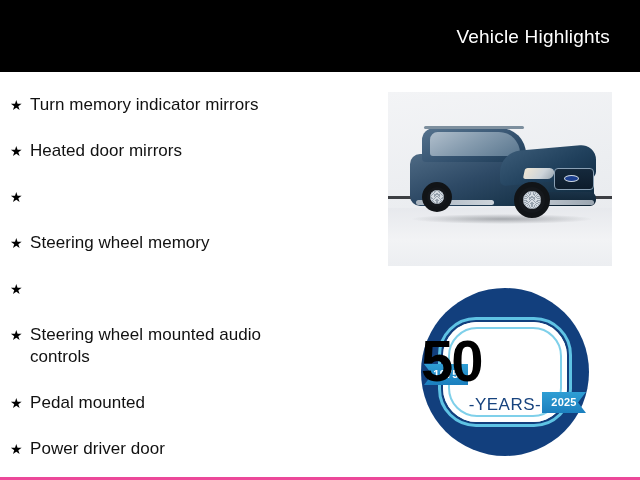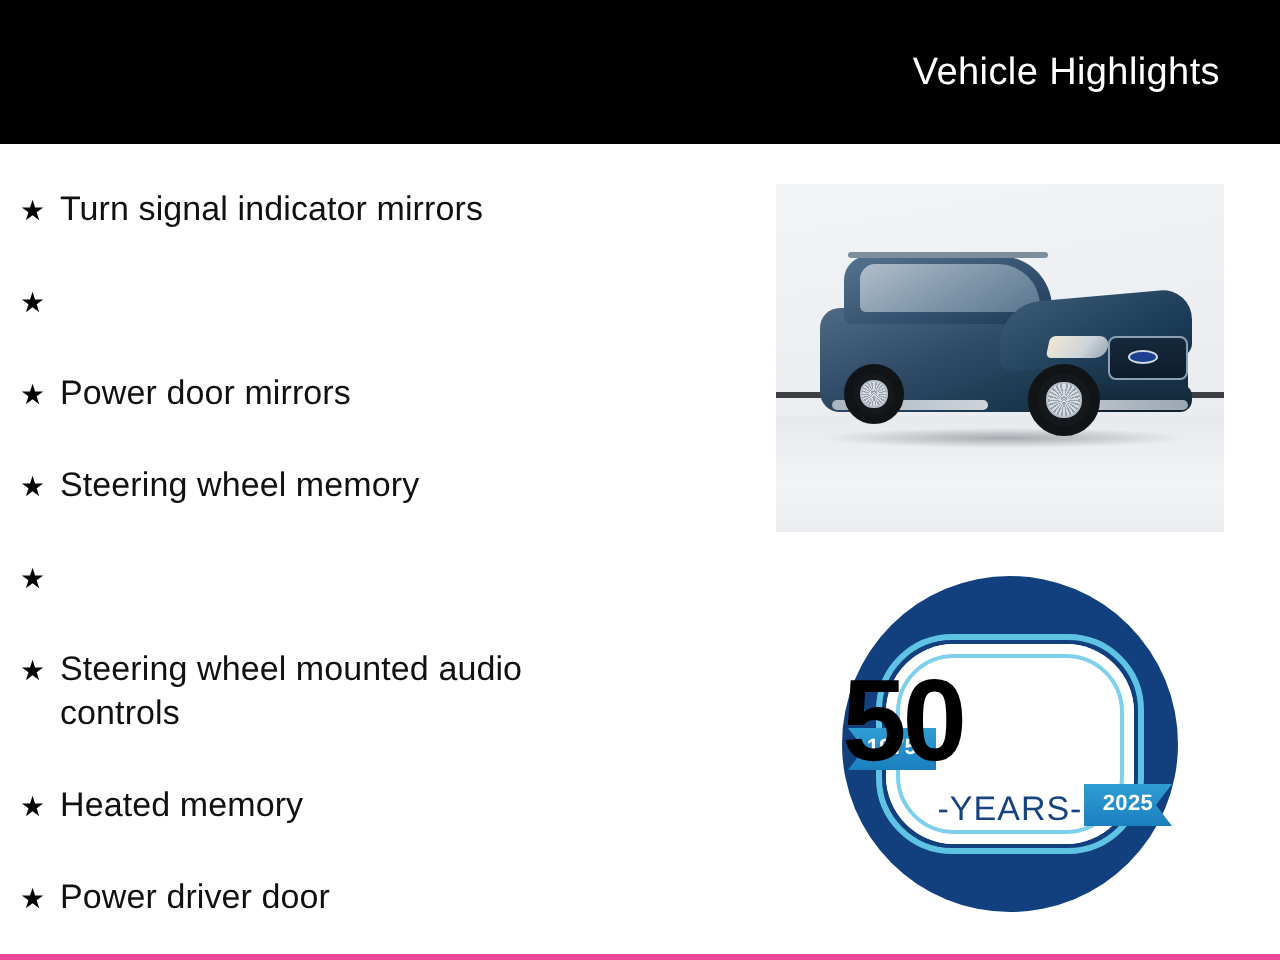--- a/index.html
+++ b/index.html
@@ -377,43 +377,43 @@
 
   <div class="header-bar">
     <div class="header-title">Vehicle Highlights</div>
   </div>
 
   <div class="content">
 
     <ul class="highlights-list">
       <li class="highlight-item">
         <span class="star-icon">★</span>
-        <span class="highlight-text">Turn signal indicator mirrors</span>
-      </li>
-      <li class="highlight-item">
-        <span class="star-icon">★</span>
-      </li>
-      <li class="highlight-item">
-        <span class="star-icon">★</span>
-        <span class="highlight-text">Power door mirrors</span>
+        <span class="highlight-text">Turn memory indicator mirrors</span>
+      </li>
+      <li class="highlight-item">
+        <span class="star-icon">★</span>
+        <span class="highlight-text">Heated door mirrors</span>
+      </li>
+      <li class="highlight-item">
+        <span class="star-icon">★</span>
       </li>
       <li class="highlight-item">
         <span class="star-icon">★</span>
         <span class="highlight-text">Steering wheel memory</span>
       </li>
       <li class="highlight-item">
         <span class="star-icon">★</span>
       </li>
       <li class="highlight-item">
         <span class="star-icon">★</span>
         <span class="highlight-text">Steering wheel mounted audio controls</span>
       </li>
       <li class="highlight-item">
         <span class="star-icon">★</span>
-        <span class="highlight-text">Heated memory</span>
+        <span class="highlight-text">Pedal mounted</span>
       </li>
       <li class="highlight-item">
         <span class="star-icon">★</span>
         <span class="highlight-text">Power driver door</span>
       </li>
     </ul>
 
     <div class="media-col">
 
       <div class="vehicle-photo" title="Dark blue Ford Expedition SUV, front three-quarter view on light studio background">

